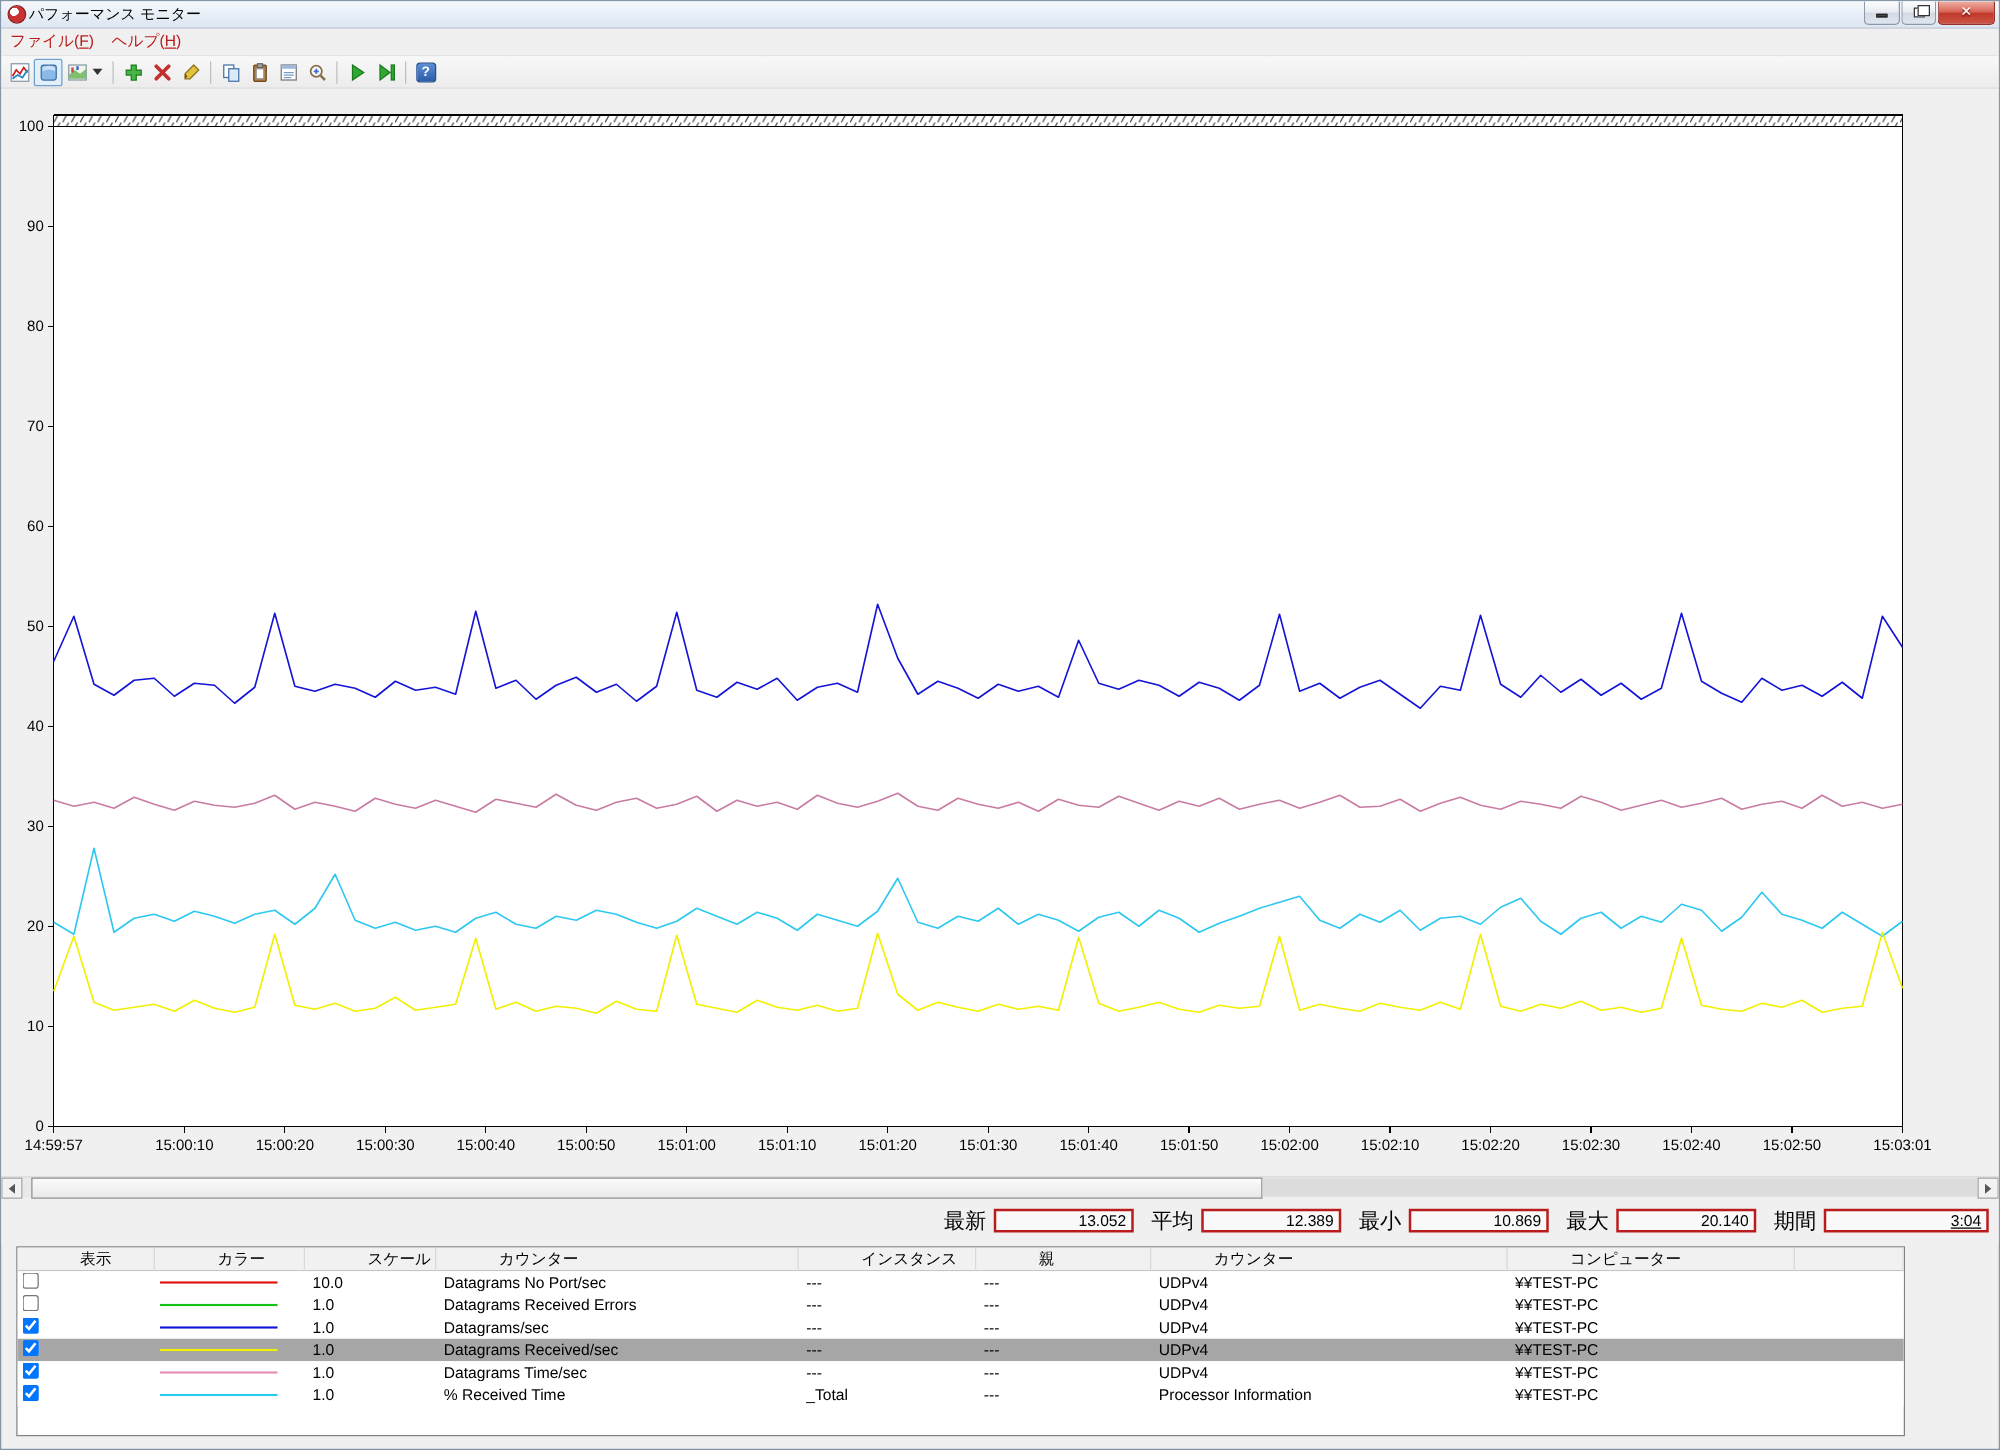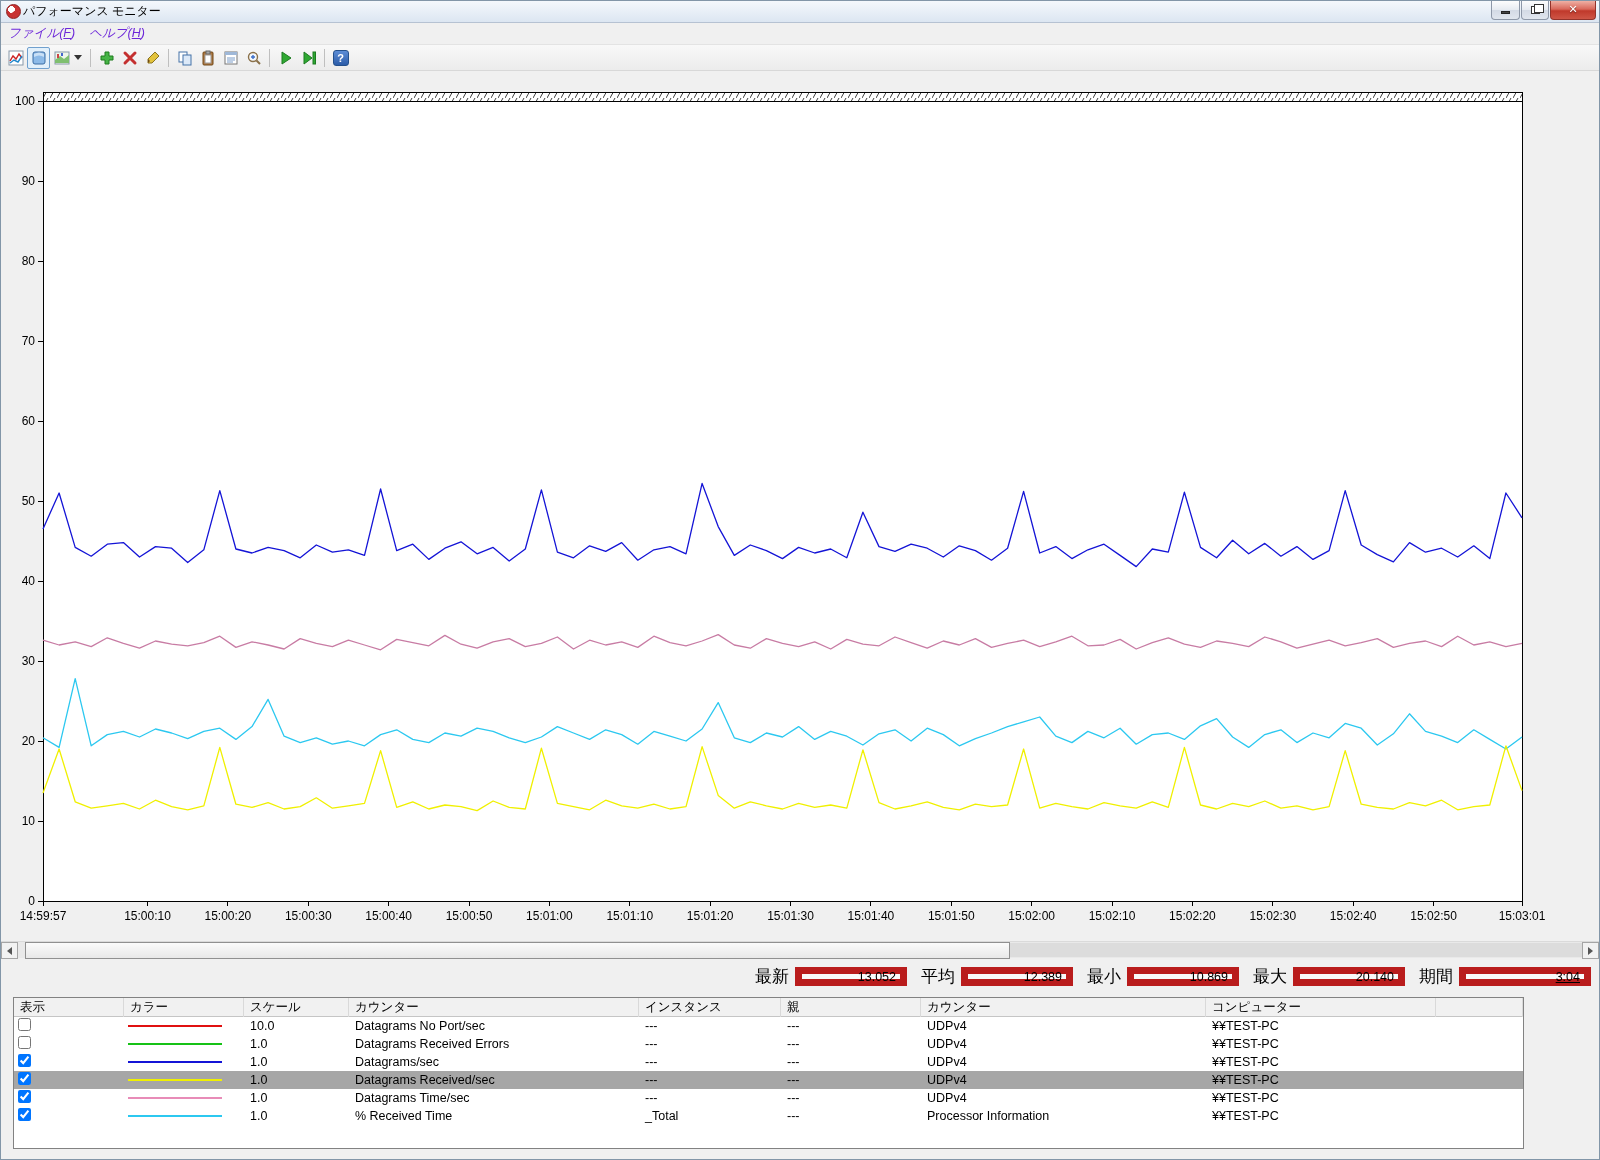--- a/index.html
+++ b/index.html
@@ -15,21 +15,21 @@
   .win-btn { height:19px; border:1px solid #8E98A8; border-top:none; border-radius:0 0 4px 4px; background:linear-gradient(#FDFDFD,#E7EBF1 48%,#D3DAE5 52%,#E0E6EE); display:flex; align-items:center; justify-content:center; margin-left:1px; }
   .win-btn.min { width:29px; } .win-btn.restore { width:28px; }
   .win-btn.close { width:46px; background:linear-gradient(#EFB0A4,#D9685B 45%,#C0392B 55%,#CE5546); border-color:#92322A; }
   .glyph-min { width:9px; height:3px; background:#444; border:1px solid #222; margin-top:6px; }
   .glyph-restore { width:9px; height:8px; border:1px solid #333; background:#fff; position:relative; }
   .glyph-restore::before { content:""; position:absolute; left:2px; top:-3px; width:8px; height:7px; border:1px solid #333; background:#fff; }
   .glyph-close { color:#fff; font-size:11px; font-weight:bold; text-shadow:0 1px 1px #702018; }
 
   
   .menubar { height:22px; background:#F0F0F0; border-bottom:1px solid #E3E3E3; display:flex; align-items:center; font-size:12.5px; }
-  .menu-item { padding:3px 7px; color:#6d28d9;font-style:italic; }
+  .menu-item { padding:3px 7px; color:#b91c1c; }
   .menu-item u { text-decoration:underline; }
 
   
   .toolbar { height:26px; background:linear-gradient(#F8F8F8,#ECECEC); border-bottom:1px solid #D8D8D8; display:flex; align-items:center; padding-left:3px; }
   .tb-btn { width:23px; height:22px; display:flex; align-items:center; justify-content:center; border:1px solid transparent; border-radius:2px; }
   .tb-btn.pressed { background:#E2F0FB; border-color:#70A0CE; }
   .tb-sep { width:1px; height:18px; background:#BFBFBF; margin:0 4px; }
   .dd-arrow { width:0; height:0; border-left:4px solid transparent; border-right:4px solid transparent; border-top:5px solid #333; margin:0 4px 0 1px; }
   .help-box { width:16px; height:16px; border-radius:3px; background:linear-gradient(#5C8DD6,#2C5CA8); border:1px solid #24508C; color:#fff; font-weight:bold; font-size:11px; display:flex; align-items:center; justify-content:center; }
 
@@ -43,28 +43,28 @@
   .sb-btn.left { left:0; } .sb-btn.right { right:0; }
   .arr-left { width:0; height:0; border-top:4px solid transparent; border-bottom:4px solid transparent; border-right:5px solid #555; }
   .arr-right { width:0; height:0; border-top:4px solid transparent; border-bottom:4px solid transparent; border-left:5px solid #555; }
   .sb-thumb { position:absolute; left:24px; top:0; width:985px; height:17px; background:linear-gradient(#FBFBFB,#E8E8E8); border:1px solid #909090; }
   .sb-track-rest { position:absolute; left:1009px; right:17px; top:1px; bottom:1px; background:#DCDCDC; }
 
   
   .statsbar { height:37px; display:flex; align-items:center; justify-content:flex-end; padding-right:8px; background:#F0F0F0; }
   .stat-pair { display:flex; align-items:center; margin-left:14px; }
   .stat-label { font-size:17px; color:#000000; margin-right:6px; white-space:nowrap; }
-  .stat-field { width:112px; height:19px; background:#F9F9F9; border:7px solid #b91c1c; display:flex; align-items:center; justify-content:flex-end; padding-right:4px; font-size:12.5px; }
+  .stat-field { width:112px; height:19px; background:#F9F9F9; border:2px solid #b91c1c; display:flex; align-items:center; justify-content:flex-end; padding-right:4px; font-size:12.5px; }
   .stat-pair:last-child .stat-field { width:132px;text-decoration:underline; }
 
   
   .legend { position:relative; width:1511px; margin:2px 0 0 12px; height:152px; background:#fff; border:1px solid #828282; overflow:hidden; }
   .lg-grid { display:grid; grid-template-columns:110px 120px 105px 290px 142px 140px 285px 230px 1fr; align-items:center; }
   .lg-header { height:19px; background:#F1F1F1; border-bottom:1px solid #C5C5C5; }
-  .lg-header .th { font-size:12.5px; color:#000; padding-left:6px; height:19px; line-height:18px; border-right:1px solid #D9D9D9; overflow:hidden; white-space:nowrap; }
+  .lg-header .th { font-size:12.5px; color:#000; padding-left:6px; height:19px; line-height:18px; border-right:1px solid #D9D9D9; overflow:hidden; white-space:nowrap;margin-left:44px; }
   .lg-row { height:18px; background:#fff; }
   .lg-row.selected { background:#A6A6A6; }
   .lg-row .td { font-size:12.5px; color:#000; padding-left:6px; white-space:nowrap; overflow:hidden; }
   .lg-row input[type=checkbox] { width:13px; height:13px; margin-left:4px; }
   .color-line { height:2px; width:94px; margin-left:4px; }
 </style>
 </head>
 <body>
 
 <div class="window">

